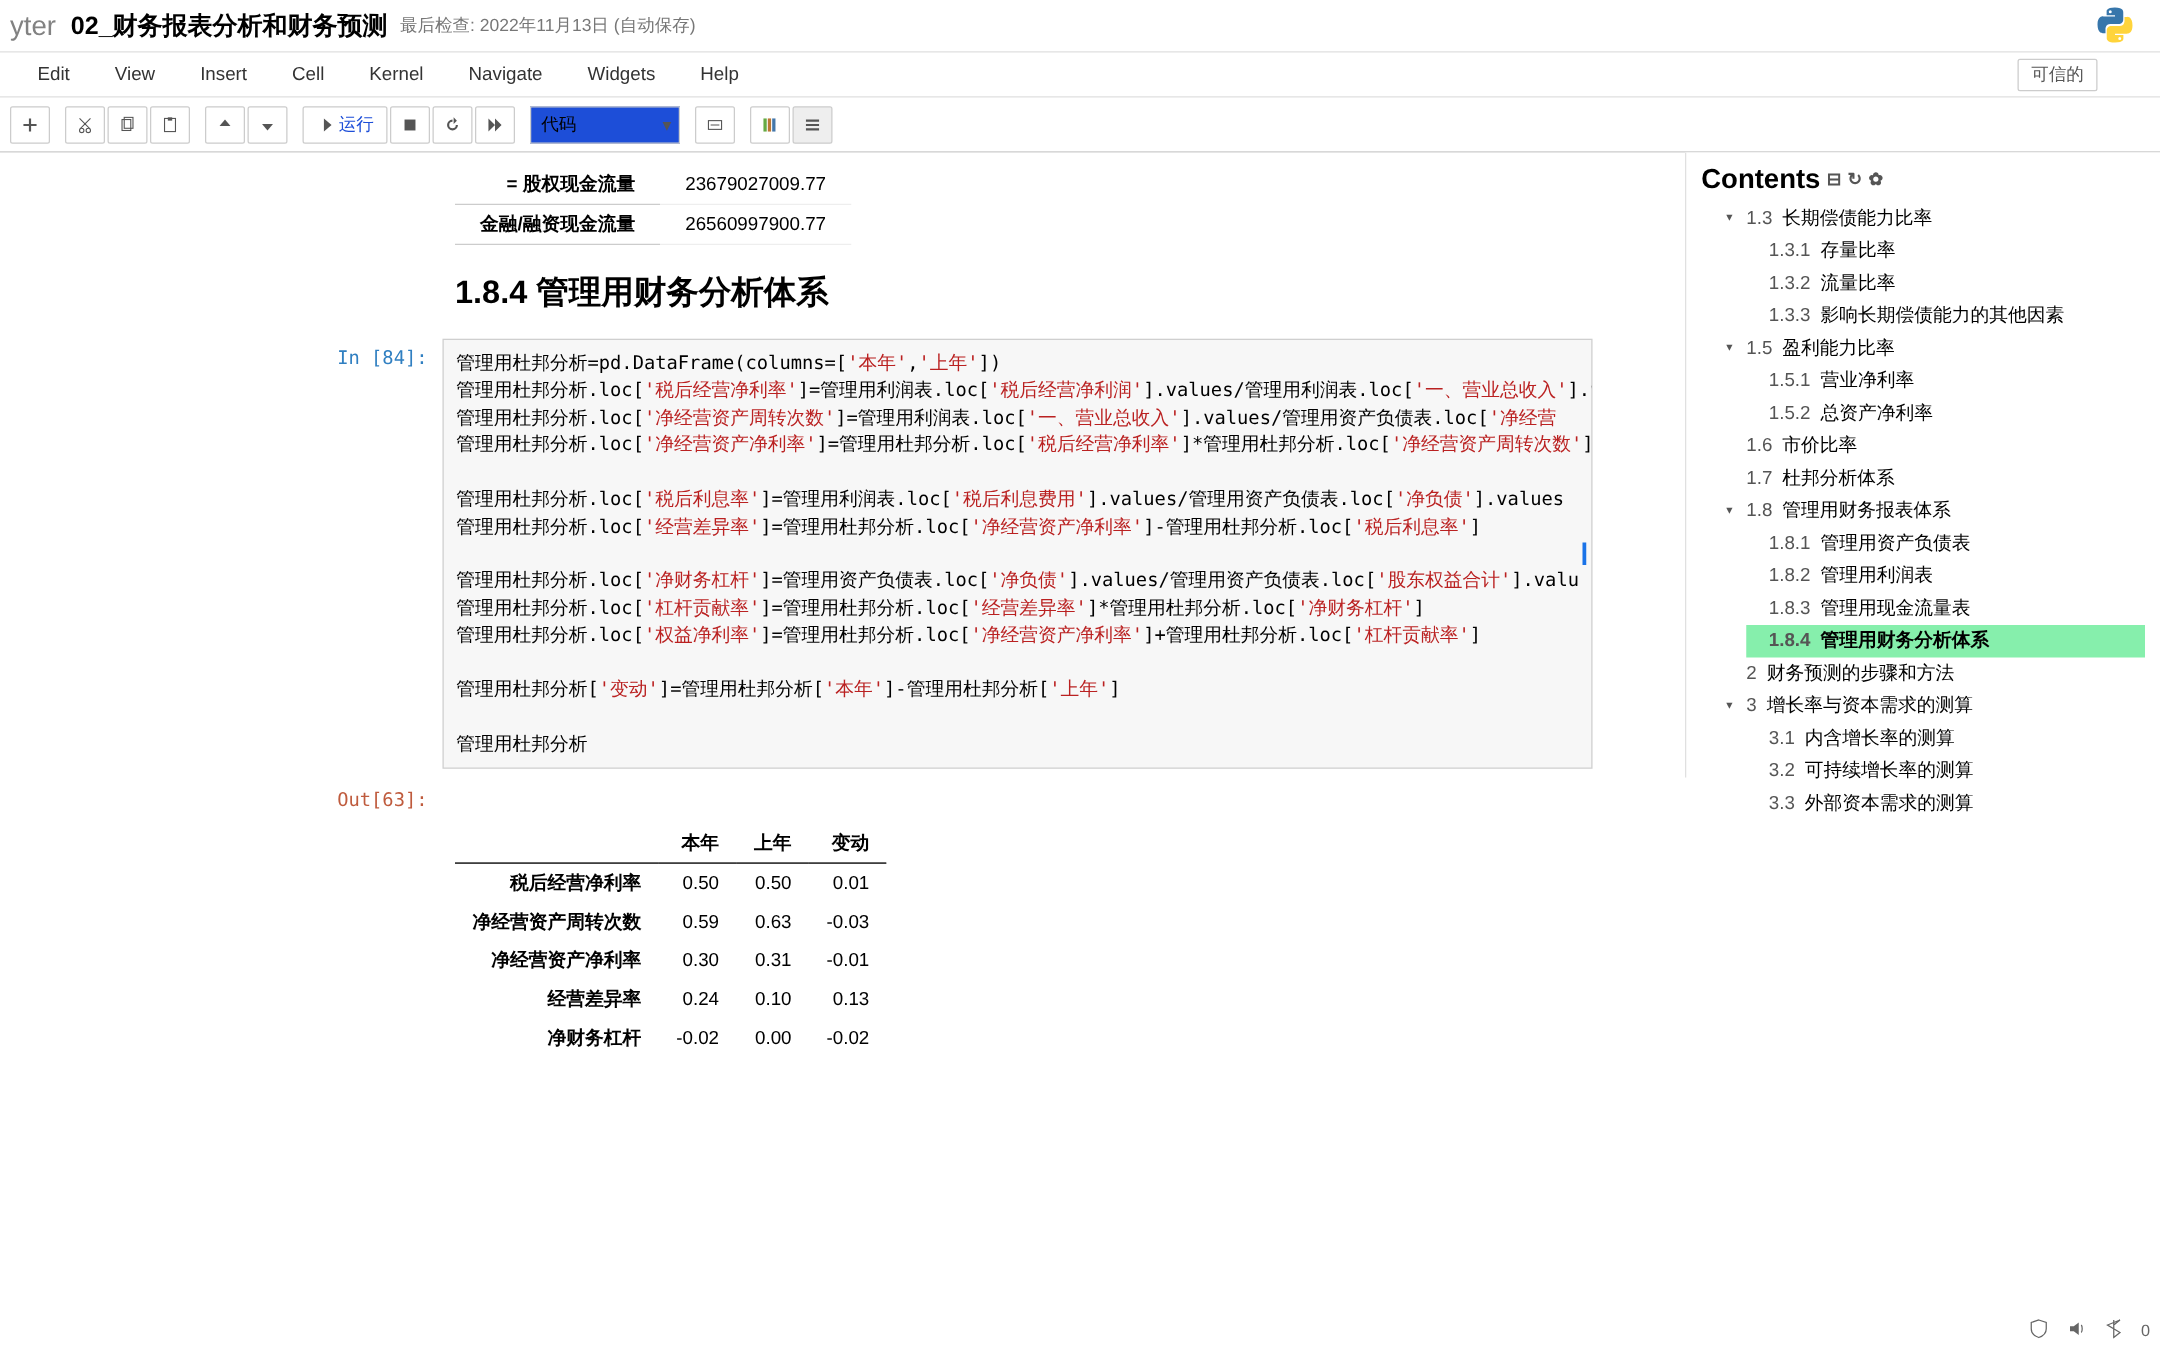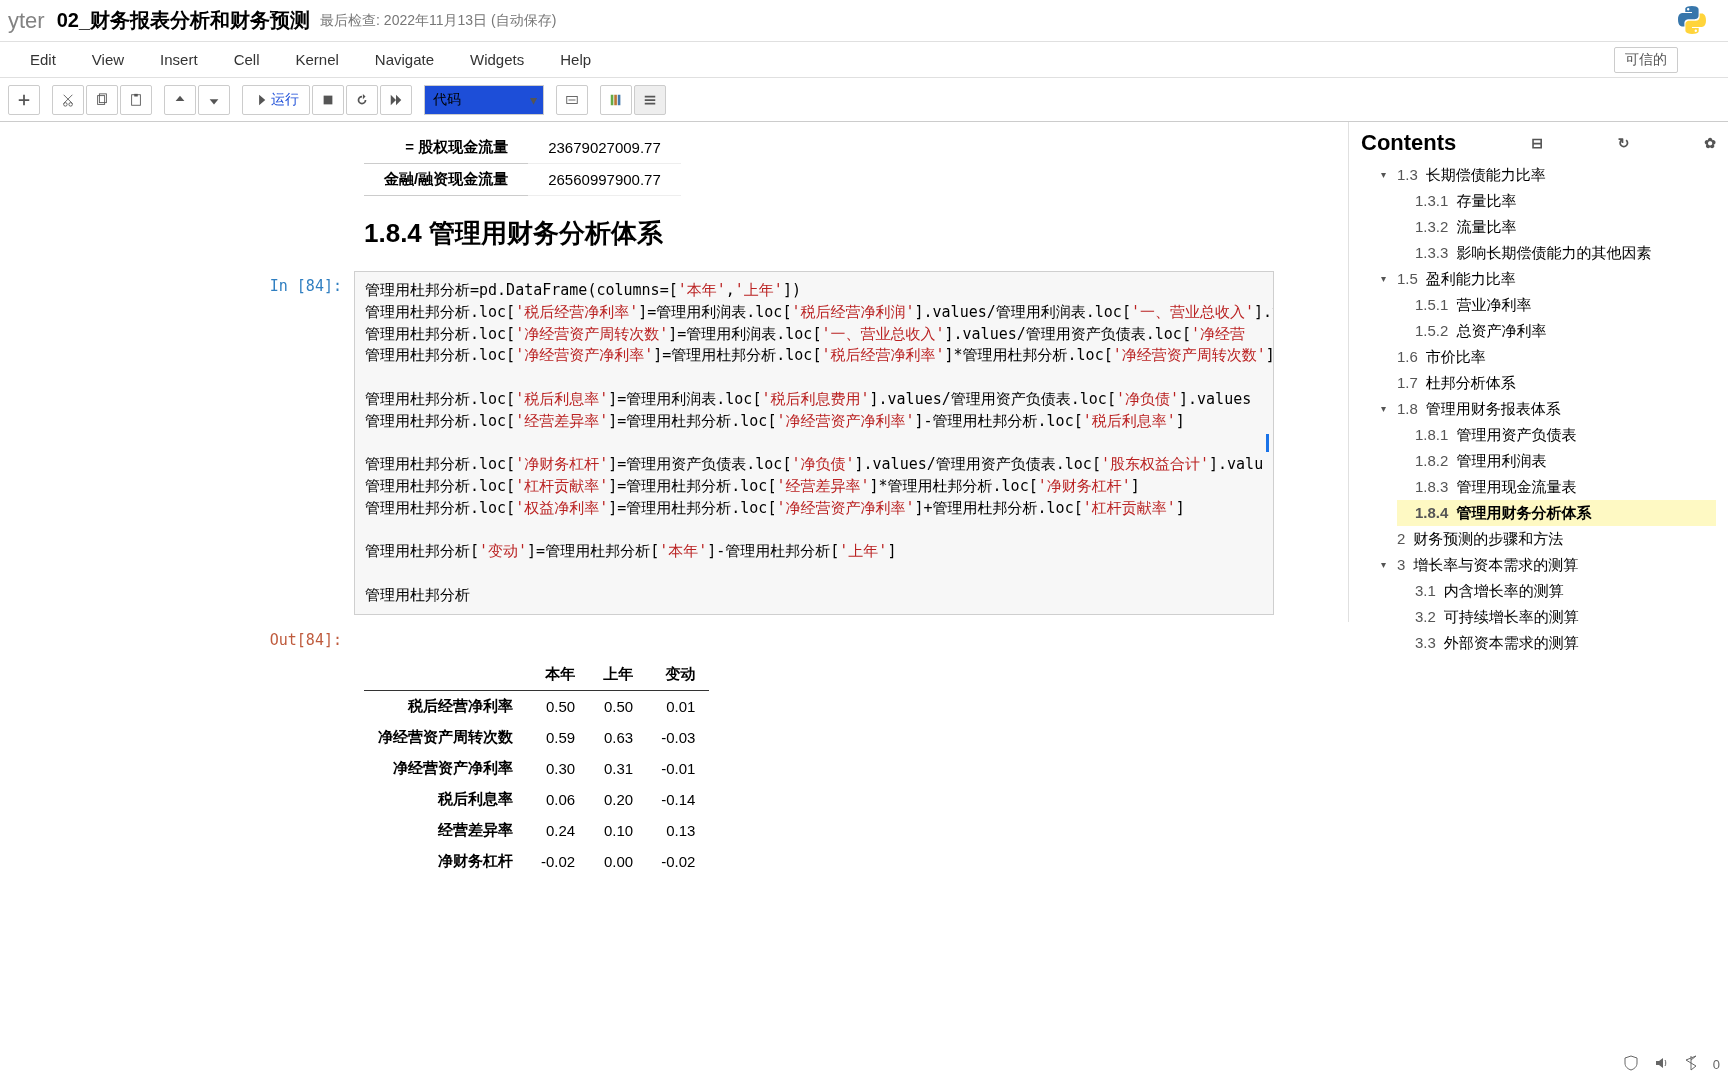--- a/index.html
+++ b/index.html
@@ -34,26 +34,26 @@
 .prompt.out { color: #bf5b3d; }
 .code-area { flex: 1; border: 1px solid #cfcfcf; background: #f7f7f7; padding: 8px 10px; font-family: "DejaVu Sans Mono", Menlo, monospace; font-size: 15px; line-height: 1.45; white-space: pre; overflow: hidden; max-width: 920px; position: relative; }
 .code-area .cursor { position: absolute; right: 4px; top: 162px; width: 3px; height: 18px; background: #1a73e8; }
 .tok-str { color: #ba2121; }
 .out-table { margin-left: 180px; }
 .out-table table { border-collapse: collapse; font-size: 15px; }
 .out-table th, .out-table td { padding: 6px 14px; text-align: right; }
 .out-table thead th { border-bottom: 1px solid #333; font-weight: bold; }
 .out-table tbody th { font-weight: bold; text-align: right; }
 .toc-panel { position: absolute; right: 0; top: 122px; width: 380px; background: #fff; border-left: 1px solid #e0e0e0; padding: 8px 12px; height: 500px; z-index: 5; }
-.toc-header { display: flex; align-items: center; gap: 5px; font-size: 22px; font-weight: bold; margin-bottom: 6px; justify-content: space-between; }
+.toc-header { display: flex; align-items: center; gap: 5px; font-size: 22px; font-weight: bold; margin-bottom: 6px; }
 .toc-ctrl { font-size: 14px; color: #555; cursor: pointer; }
 .toc-tree { font-size: 15px; line-height: 1.6; }
 .toc-tree ul { list-style: none; padding-left: 18px; }
 .toc-item { display: flex; align-items: center; gap: 4px; cursor: pointer; padding: 1px 2px; }
-.toc-item.active { background: #fef9c3; font-weight: bold; }
+.toc-item.active { background: #86efac; font-weight: bold; }
 .toc-chevron { font-size: 10px; color: #555; width: 12px; display: inline-block; }
 .toc-num { color: #555; margin-right: 4px; }
 .systray { position: absolute; bottom: 6px; right: 8px; display: flex; gap: 14px; align-items: center; color: #666; font-size: 13px; }
 .systray svg { width: 16px; height: 16px; }
 </style>
 </head>
 <body>
 
 <div class="header">
   <span class="logo-text">yter</span>
@@ -205,21 +205,21 @@
 <span>管理用杜邦分析</span>.loc[<span class="tok-str">'净财务杠杆'</span>]=<span>管理用资产负债表</span>.loc[<span class="tok-str">'净负债'</span>].values/<span>管理用资产负债表</span>.loc[<span class="tok-str">'股东权益合计'</span>].valu
 <span>管理用杜邦分析</span>.loc[<span class="tok-str">'杠杆贡献率'</span>]=<span>管理用杜邦分析</span>.loc[<span class="tok-str">'经营差异率'</span>]*<span>管理用杜邦分析</span>.loc[<span class="tok-str">'净财务杠杆'</span>]
 <span>管理用杜邦分析</span>.loc[<span class="tok-str">'权益净利率'</span>]=<span>管理用杜邦分析</span>.loc[<span class="tok-str">'净经营资产净利率'</span>]+<span>管理用杜邦分析</span>.loc[<span class="tok-str">'杠杆贡献率'</span>]
 
 <span>管理用杜邦分析</span>[<span class="tok-str">'变动'</span>]=<span>管理用杜邦分析</span>[<span class="tok-str">'本年'</span>]-<span>管理用杜邦分析</span>[<span class="tok-str">'上年'</span>]
 
 <span>管理用杜邦分析</span><span class="cursor"></span></div>
     </div>
 
     <div class="code-cell">
-      <div class="prompt out">Out[84]:</div>
+      <div class="prompt out">Out[63]:</div>
     </div>
 
     <div class="out-table">
       <table>
         <thead>
           <tr>
             <th></th>
             <th>本年</th>
             <th>上年</th>
             <th>变动</th>
@@ -238,26 +238,20 @@
               <td>0.63</td>
               <td>-0.03</td>
             </tr>
             <tr>
               <th>净经营资产净利率</th>
               <td>0.30</td>
               <td>0.31</td>
               <td>-0.01</td>
             </tr>
             <tr>
-              <th>税后利息率</th>
-              <td>0.06</td>
-              <td>0.20</td>
-              <td>-0.14</td>
-            </tr>
-            <tr>
               <th>经营差异率</th>
               <td>0.24</td>
               <td>0.10</td>
               <td>0.13</td>
             </tr>
             <tr>
               <th>净财务杠杆</th>
               <td>-0.02</td>
               <td>0.00</td>
               <td>-0.02</td>

